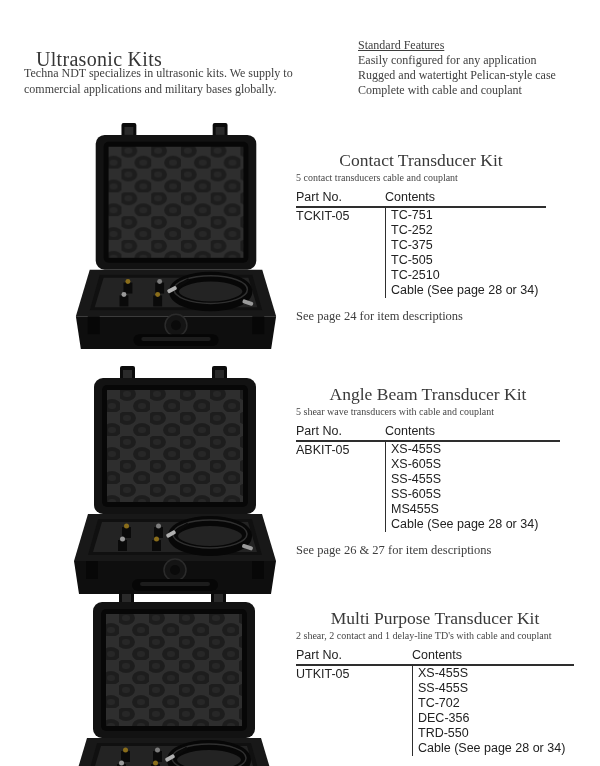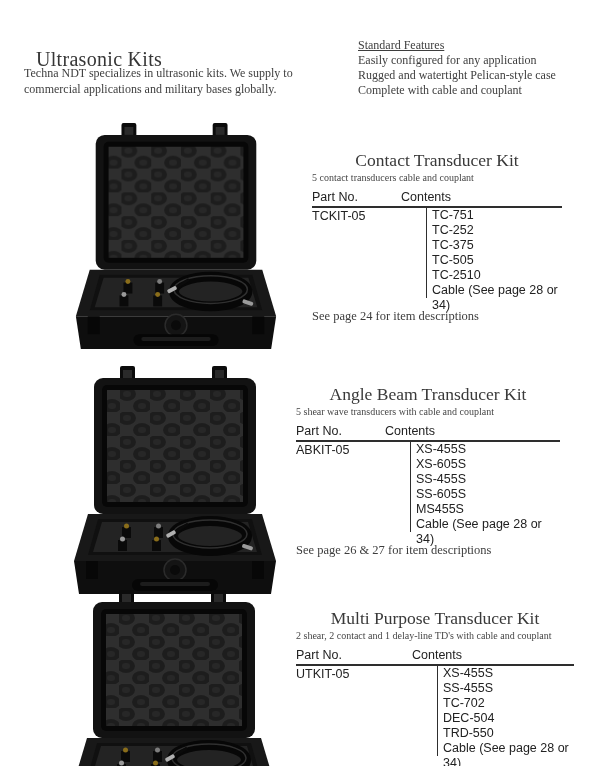--- a/index.html
+++ b/index.html
@@ -27,21 +27,21 @@
   }
   .features-heading{text-decoration:underline;}
 
   .case{position:absolute;}
   .case svg{display:block;width:100%;height:100%;}
   .s1-case{left:62px;top:120px;width:228px;height:230px;}
   .s2-case{left:60px;top:364px;width:230px;height:230px;}
   .s3-case{left:58px;top:588px;width:232px;height:230px;}
 
   .sec-text{position:absolute;}
-  .s1-text{left:312px;top:150px;width:250px;}
+  .s1-text{left:296px;top:150px;width:250px;}
   .s2-text{left:296px;top:384px;width:264px;}
   .s3-text{left:296px;top:608px;width:278px;}
 
   .sec-title{
     margin:0;font-family:"Liberation Serif",serif;font-weight:400;
     font-size:17.5px;text-align:center;color:#393939;
   }
   .sec-sub{
     font-family:"Liberation Serif",serif;font-size:10px;
     color:#464646;margin-top:1px;
@@ -49,21 +49,21 @@
   .kit-table{
     margin-top:7px;
     font-family:"Liberation Sans",sans-serif;
     font-size:12.5px;color:#222222;
   }
   .thead{display:flex;border-bottom:2px solid #2e2e2e;padding-bottom:2px;}
   .part{width:89px;flex:none;}
   .wide .part{width:116px;}
   .tbody{display:flex;align-items:stretch;}
   .td-part{padding-top:1px;}
-  .contents-col{border-left:1.5px solid #2e2e2e;padding-left:5px;flex:1;margin-left:25px;}
+  .contents-col{border-left:1.5px solid #2e2e2e;padding-left:5px;flex:1;}
   .content-line{height:15px;line-height:15px;}
   .sec-note{
     font-family:"Liberation Serif",serif;font-size:12.5px;
     color:#3d3d3d;margin-top:11px;
   }
   .svg-defs{position:absolute;width:0;height:0;overflow:hidden;}
 </style>
 </head>
 <body>
 
@@ -188,20 +188,20 @@
     <div class="thead">
       <div class="part">Part No.</div>
       <div>Contents</div>
     </div>
     <div class="tbody">
       <div class="part td-part">UTKIT-05</div>
       <div class="contents-col">
         <div class="content-line">XS-455S</div>
         <div class="content-line">SS-455S</div>
         <div class="content-line">TC-702</div>
-        <div class="content-line">DEC-504</div>
+        <div class="content-line">DEC-356</div>
         <div class="content-line">TRD-550</div>
         <div class="content-line">Cable (See page 28 or 34)</div>
       </div>
     </div>
   </div>
   <div class="sec-note"></div>
 </section>
 
 </body></html>

